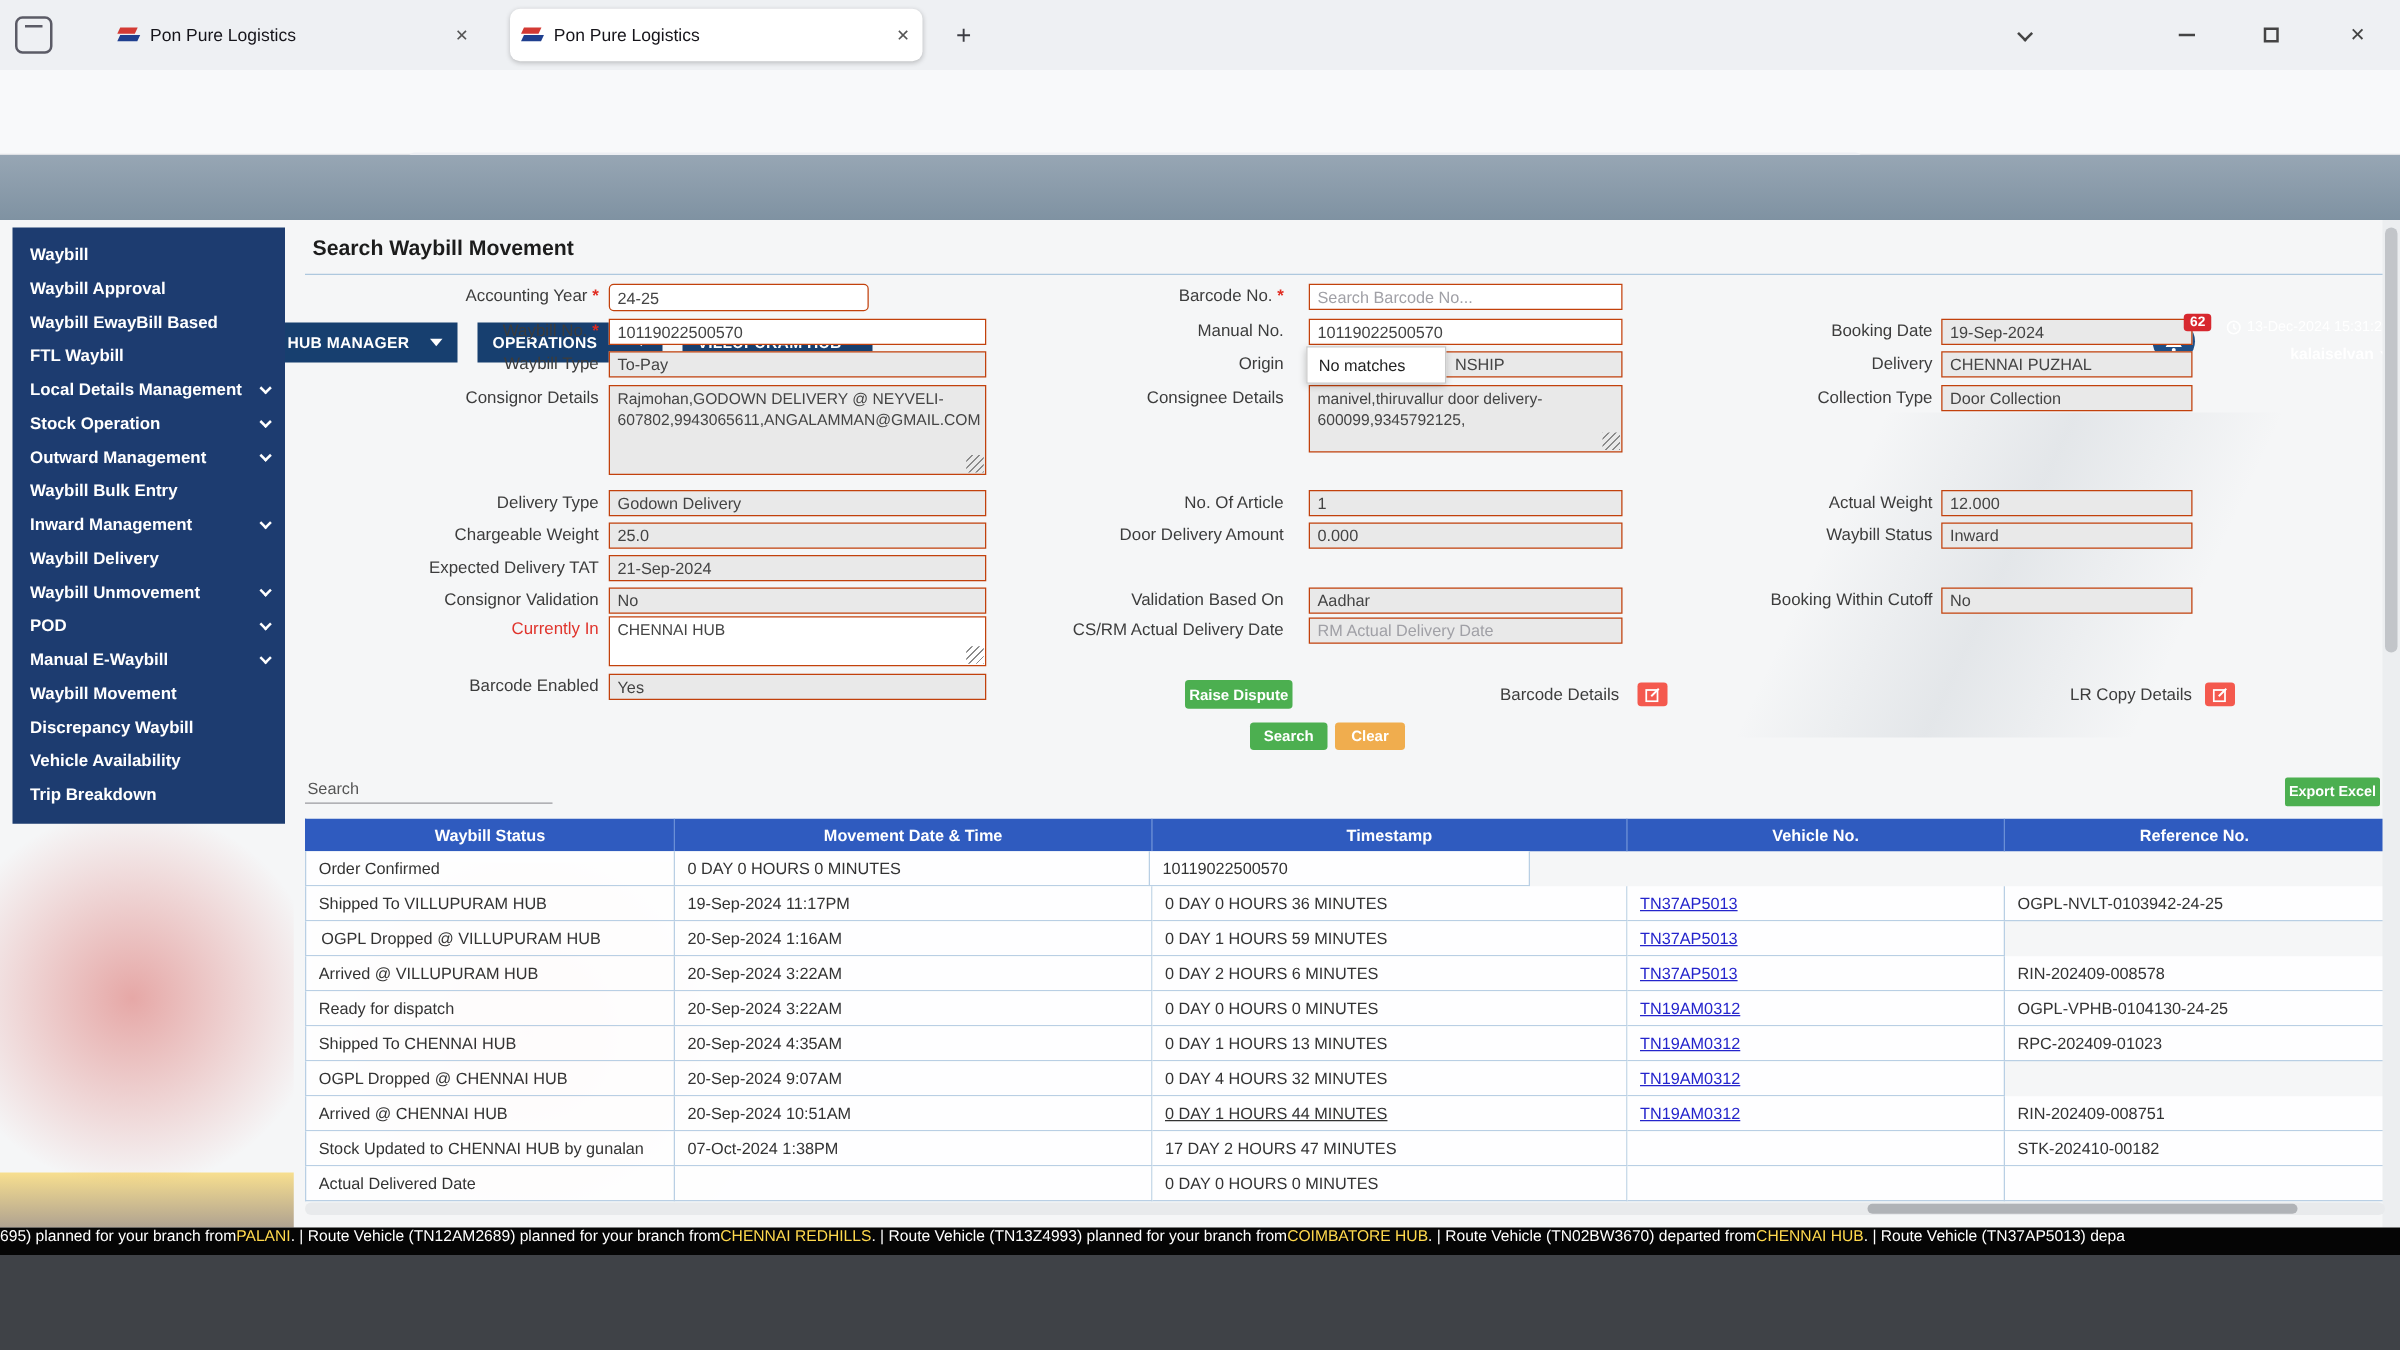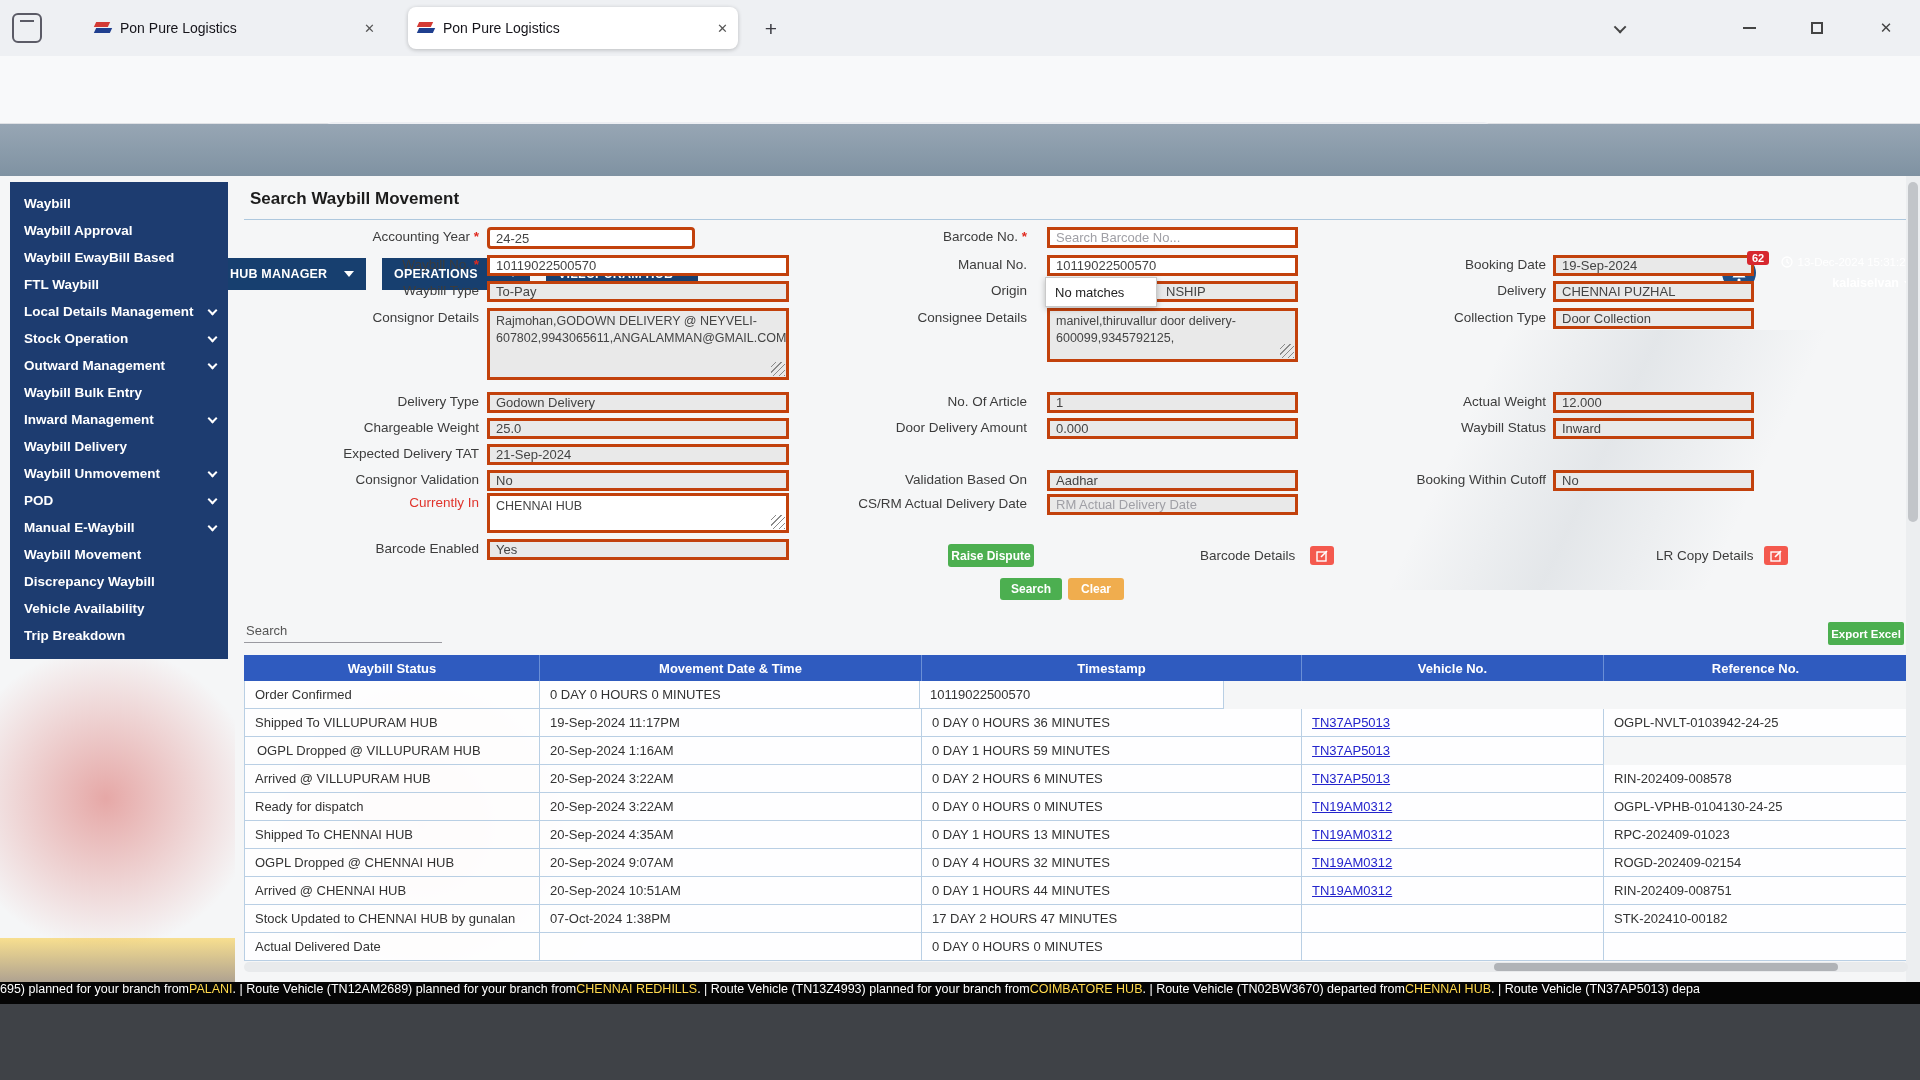--- a/index.html
+++ b/index.html
@@ -49,21 +49,21 @@
   #sidebar{left:10px;top:182px;width:218px;background:#1d3c70;padding:8px 0 10px 0}
   .sb-item{position:relative;height:27px;display:flex;align-items:center;color:#fff;font-size:13.5px;font-weight:600;
            padding-left:14px;padding-right:26px}
   .chev{position:absolute;right:12px;top:9px;width:7px;height:7px;border-right:2px solid #fff;border-bottom:2px solid #fff;transform:rotate(45deg)}
   
   .blob{pointer-events:none}
   
   .flabel{position:absolute;width:300px;text-align:right;font-size:13.5px;color:#3c3c3c;white-space:nowrap}
   .flabel .req{color:#e02b20;font-weight:bold}
   .flabel.red{color:#e0342c}
-  .inp{position:absolute;border:3px solid #c2410c;background:#e9e9e9;font-size:13px;color:#444;
+  .inp{position:absolute;border:1px solid #c2410c;background:#e9e9e9;font-size:13px;color:#444;
        display:flex;align-items:center;padding:0 6px;overflow:hidden;white-space:nowrap}
   .inp.ed{background:#fff}
   .inp .ph{color:#a0a0a6}
   .ta{align-items:flex-start;white-space:normal;line-height:17px;padding-top:2px;font-size:12.5px}
   .rz{position:absolute;right:1px;bottom:1px;width:14px;height:14px;
       background:repeating-linear-gradient(135deg,transparent 0 3px,#8a8a8a 3px 4px)}
   .btn{position:absolute;display:flex;align-items:center;justify-content:center;color:#fff;border-radius:3px;
        font-size:12px;font-weight:bold}
   .green{background:#4caf50}.orange{background:#f0ad4e}
   .editico{position:absolute;width:24px;height:19px;background:#f4594e;border-radius:3px;
@@ -438,26 +438,25 @@
         </div>
         <div class="td" style="width: 304px;">RPC-202409-01023</div>
       </div>
       <div class="trow">
         <div class="td" style="width: 296px;">OGPL Dropped @ CHENNAI HUB</div>
         <div class="td" style="width: 382px;">20-Sep-2024 9:07AM</div>
         <div class="td" style="width: 380px;">0 DAY 4 HOURS 32 MINUTES</div>
         <div class="td" style="width: 302px;">
           <a>TN19AM0312</a>
         </div>
-        <div class="td" style="width: 304px;">ROGD-202409-02154</div>
       </div>
       <div class="trow">
         <div class="td" style="width: 296px;">Arrived @ CHENNAI HUB</div>
         <div class="td" style="width: 382px;">20-Sep-2024 10:51AM</div>
-        <div class="td" style="width: 380px;">0 DAY 1 HOURS 44 MINUTES</div>
+        <div class="td" style="width: 380px; text-decoration: underline;">0 DAY 1 HOURS 44 MINUTES</div>
         <div class="td" style="width: 302px;">
           <a>TN19AM0312</a>
         </div>
         <div class="td" style="width: 304px;">RIN-202409-008751</div>
       </div>
       <div class="trow">
         <div class="td" style="width: 296px;">Stock Updated to CHENNAI HUB by gunalan</div>
         <div class="td" style="width: 382px;">07-Oct-2024 1:38PM</div>
         <div class="td" style="width: 380px;">17 DAY 2 HOURS 47 MINUTES</div>
         <div class="td" style="width: 302px;"></div>

